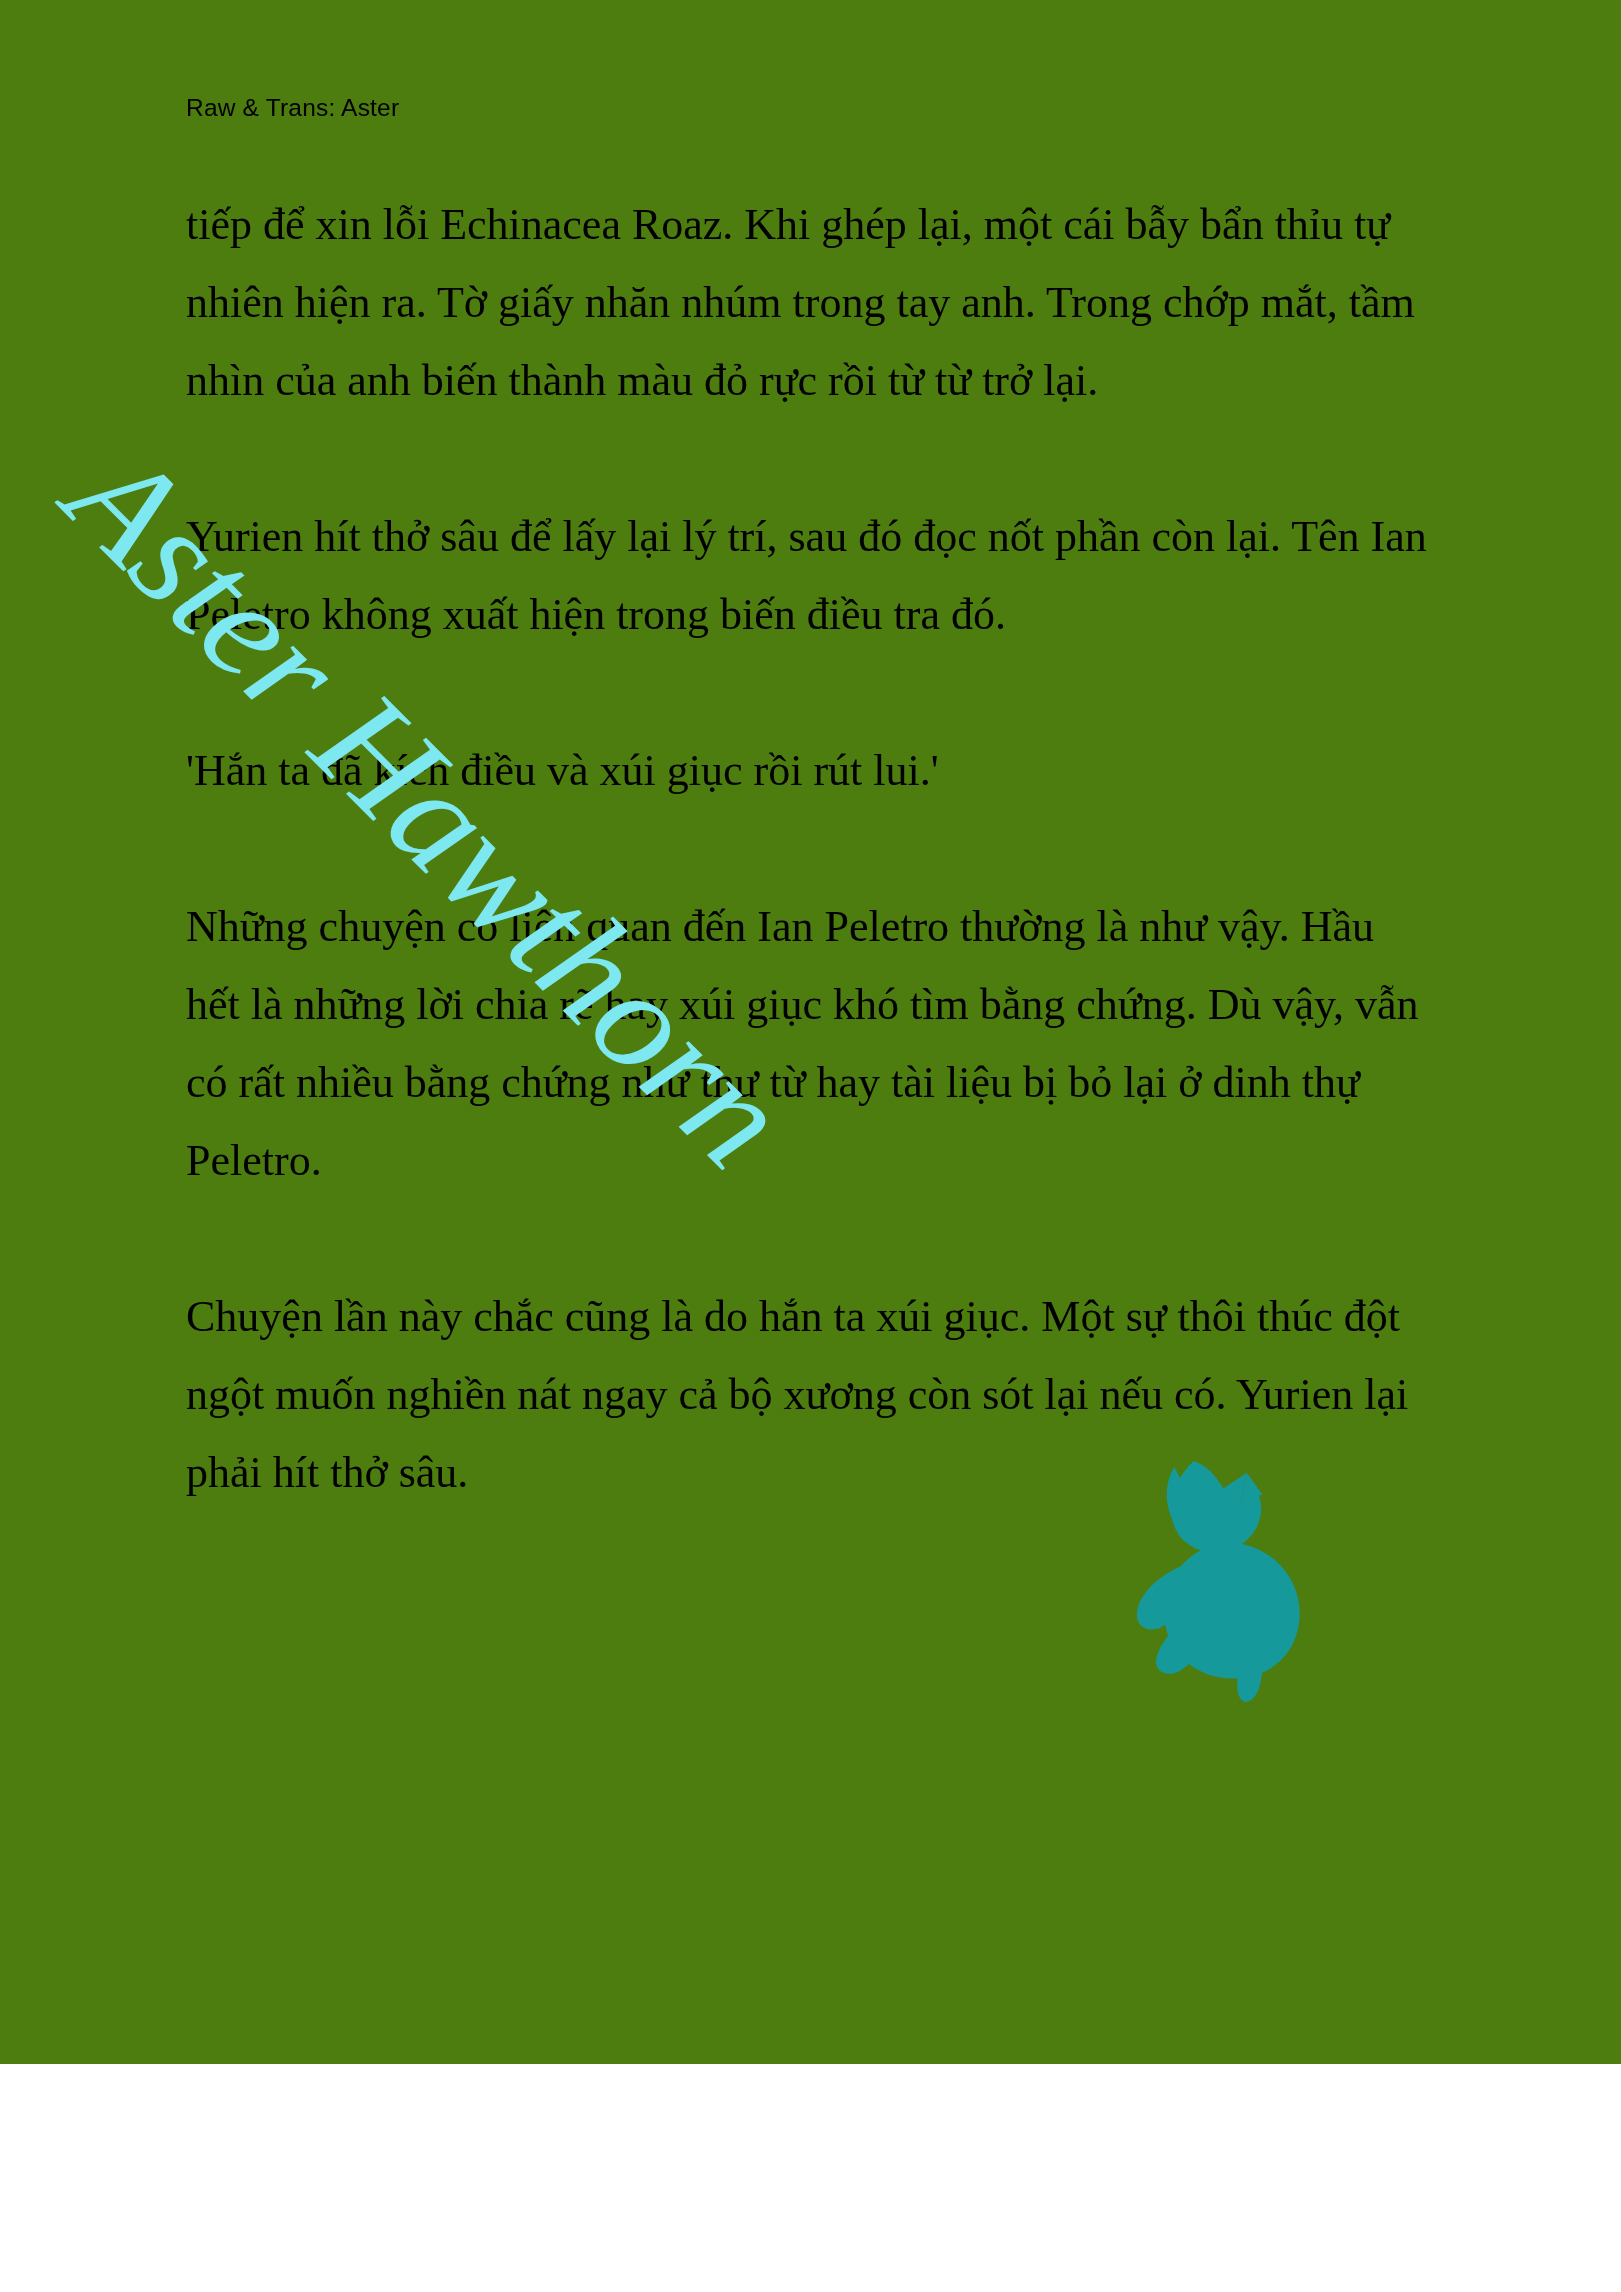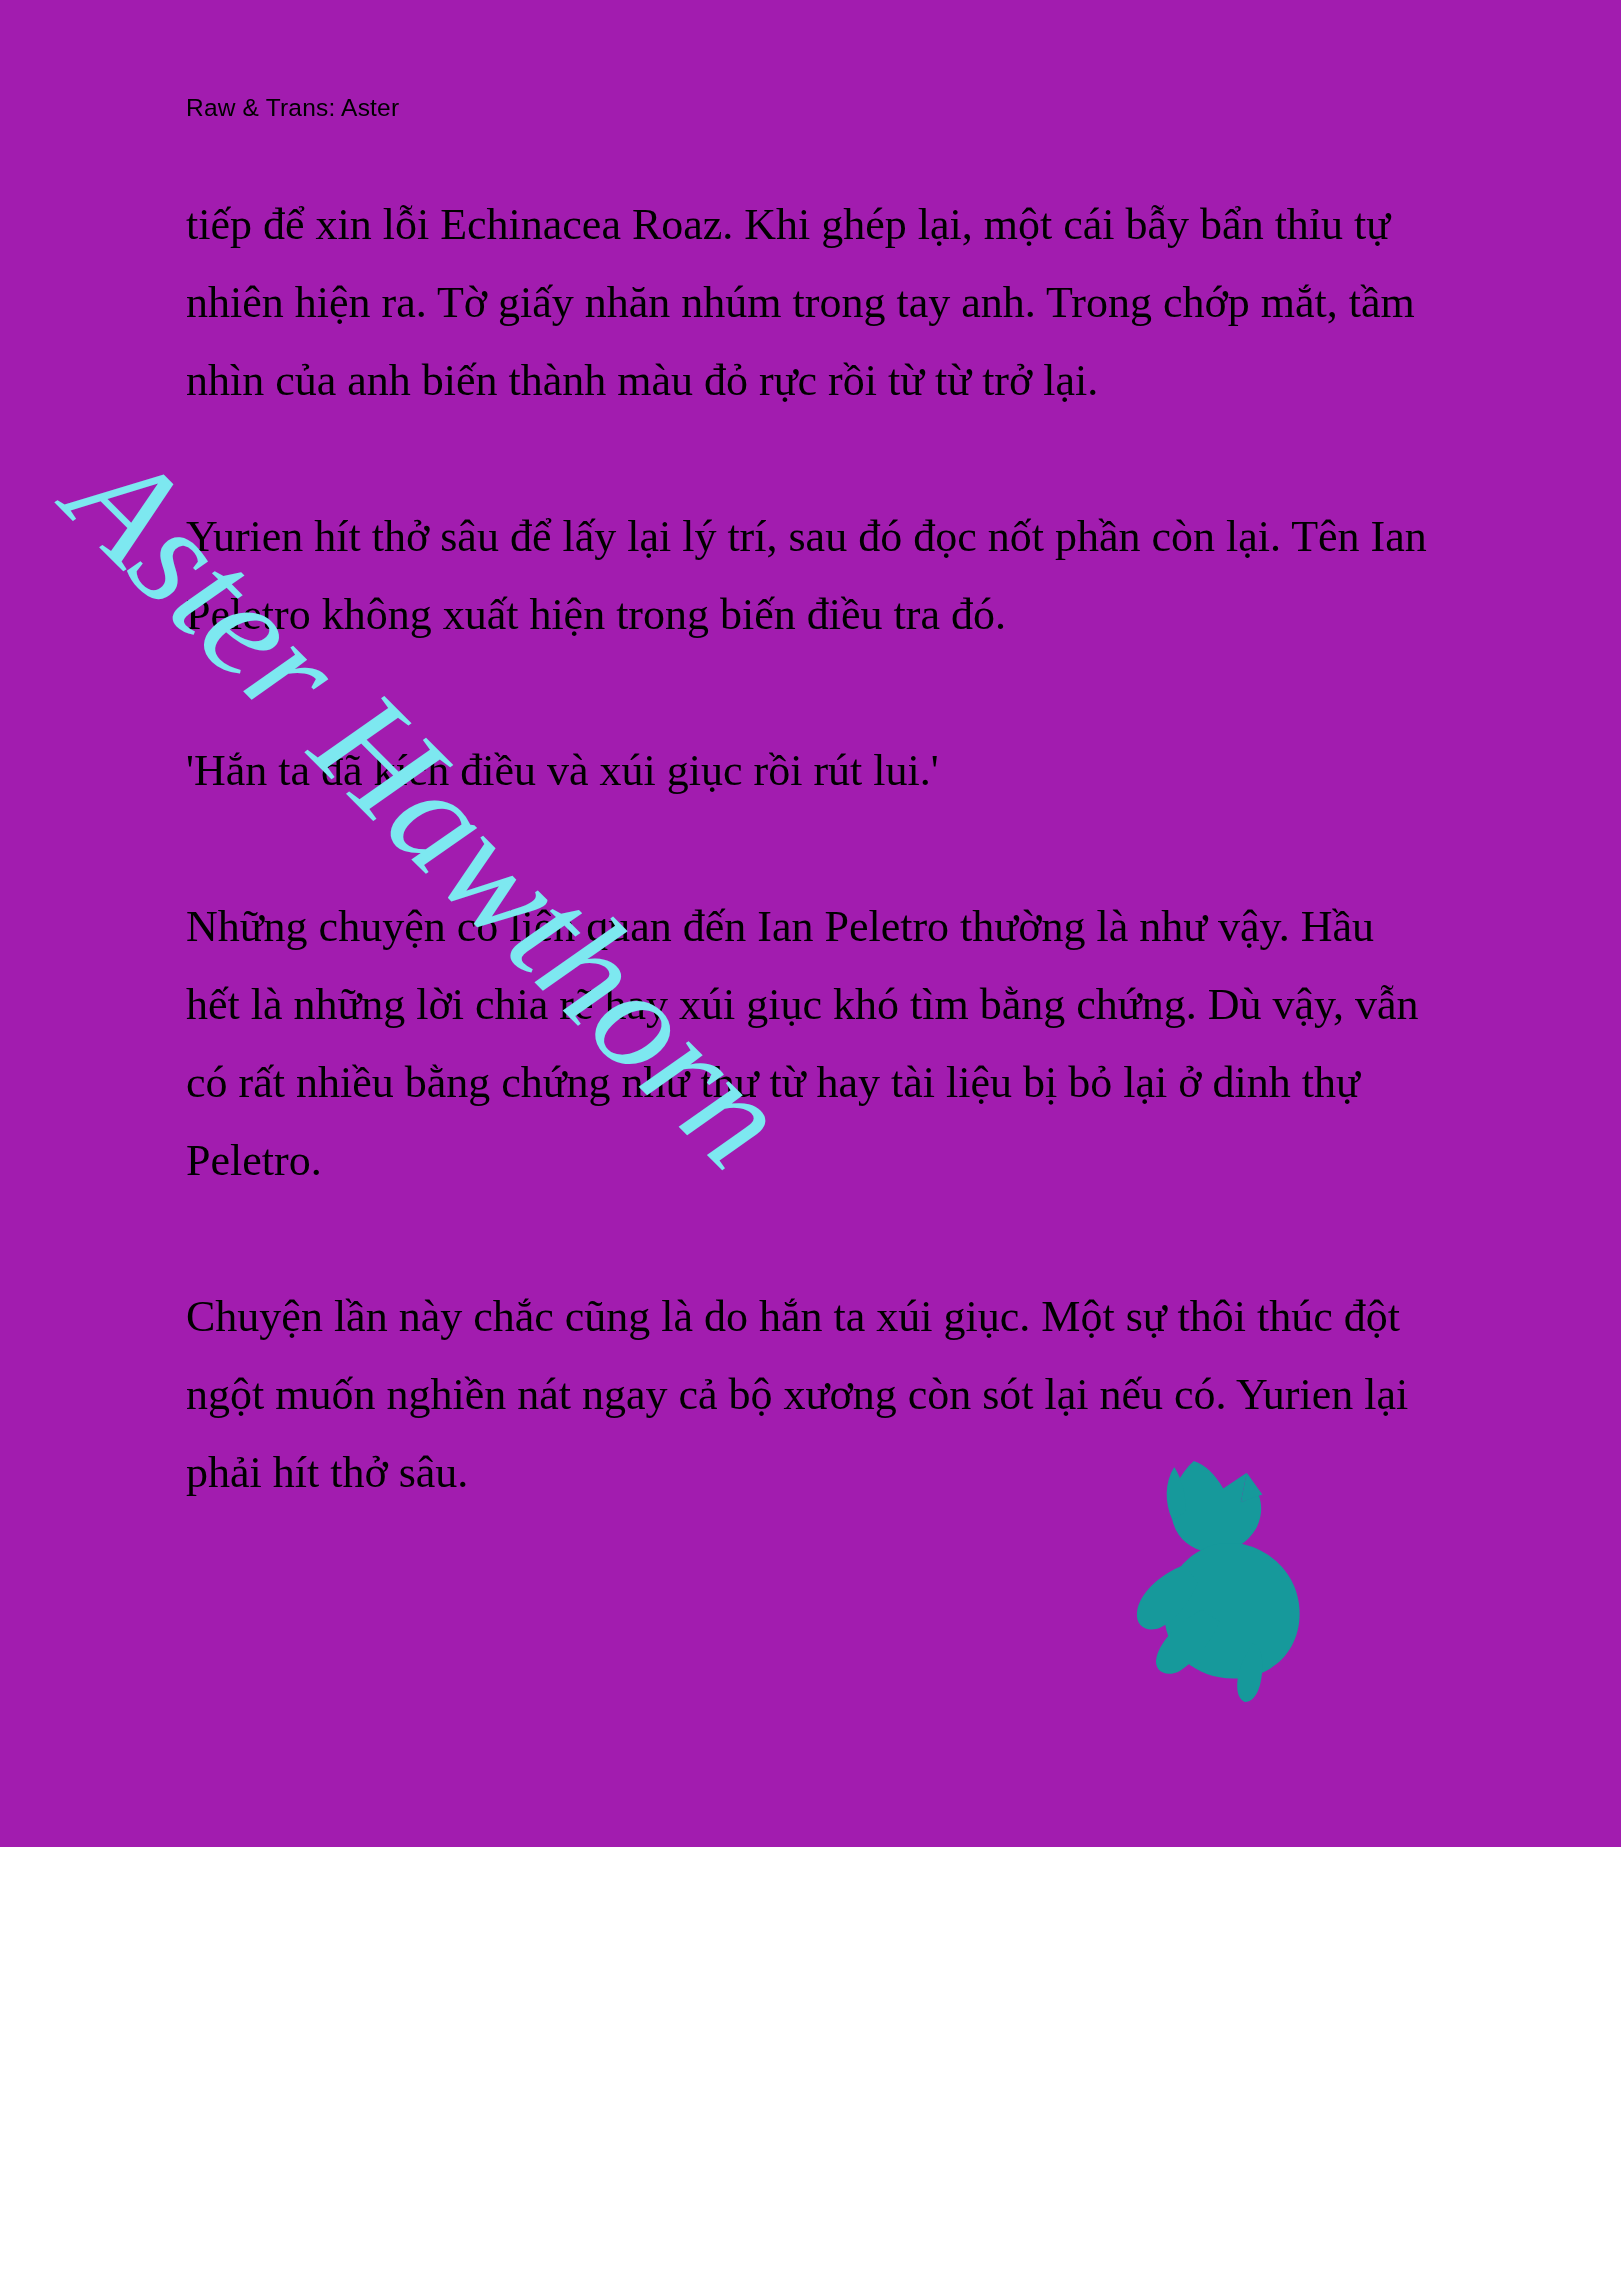--- a/index.html
+++ b/index.html
@@ -5,22 +5,22 @@
 <style>
   html, body {
     margin: 0;
     padding: 0;
     background: #ffffff;
   }
 
   .page {
     position: relative;
     width: 1621px;
-    height: 1847px;
-    background: #a21caf;
+    height: 2064px;
+    background: #4d7c0f;
     overflow: hidden;
     box-sizing: border-box;
   }
 
   
   .page-header {
     position: absolute;
     top: 94px;
     left: 186px;
     font-family: "Liberation Sans", "DejaVu Sans", sans-serif;

